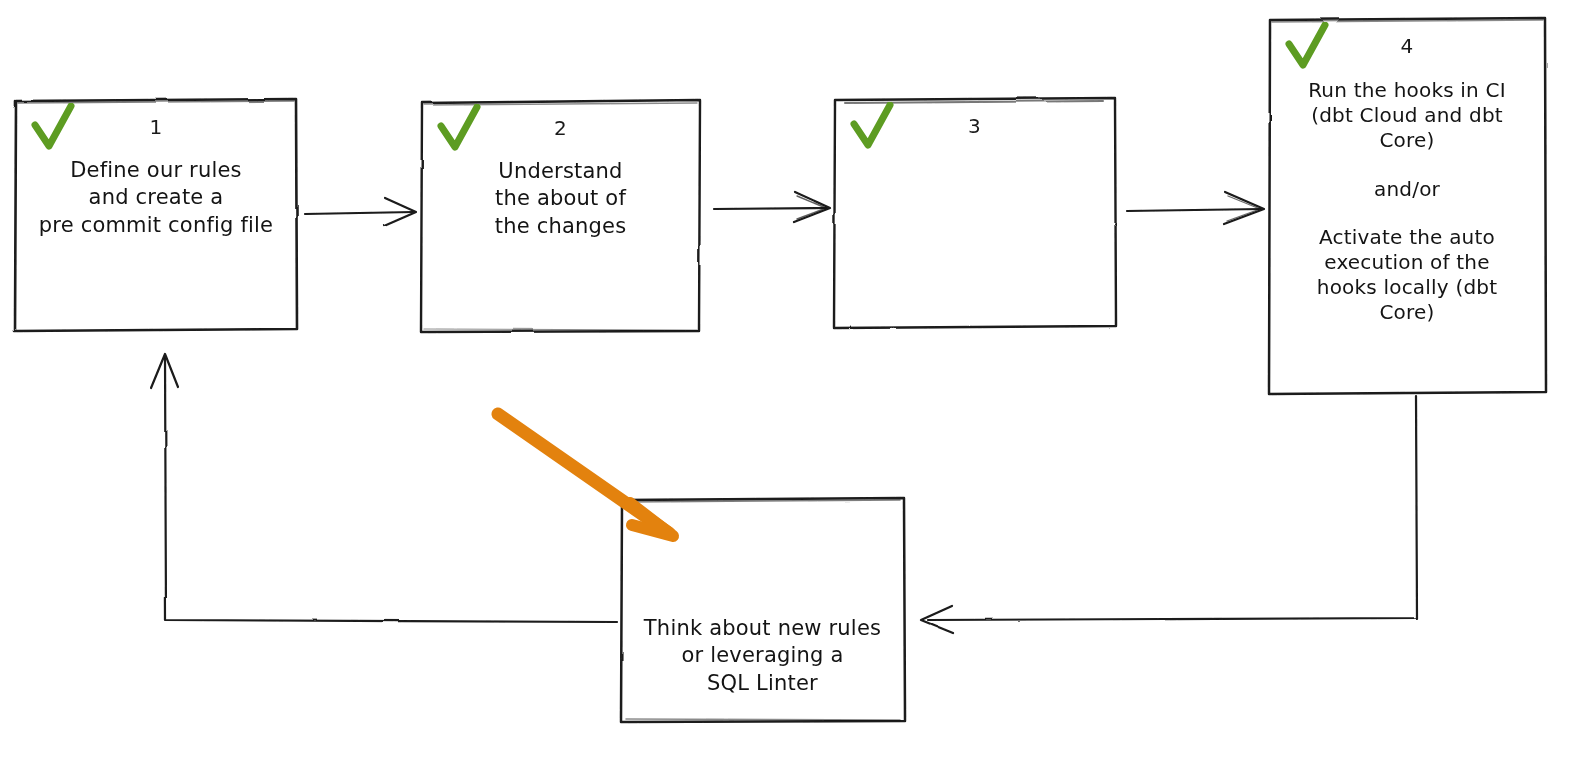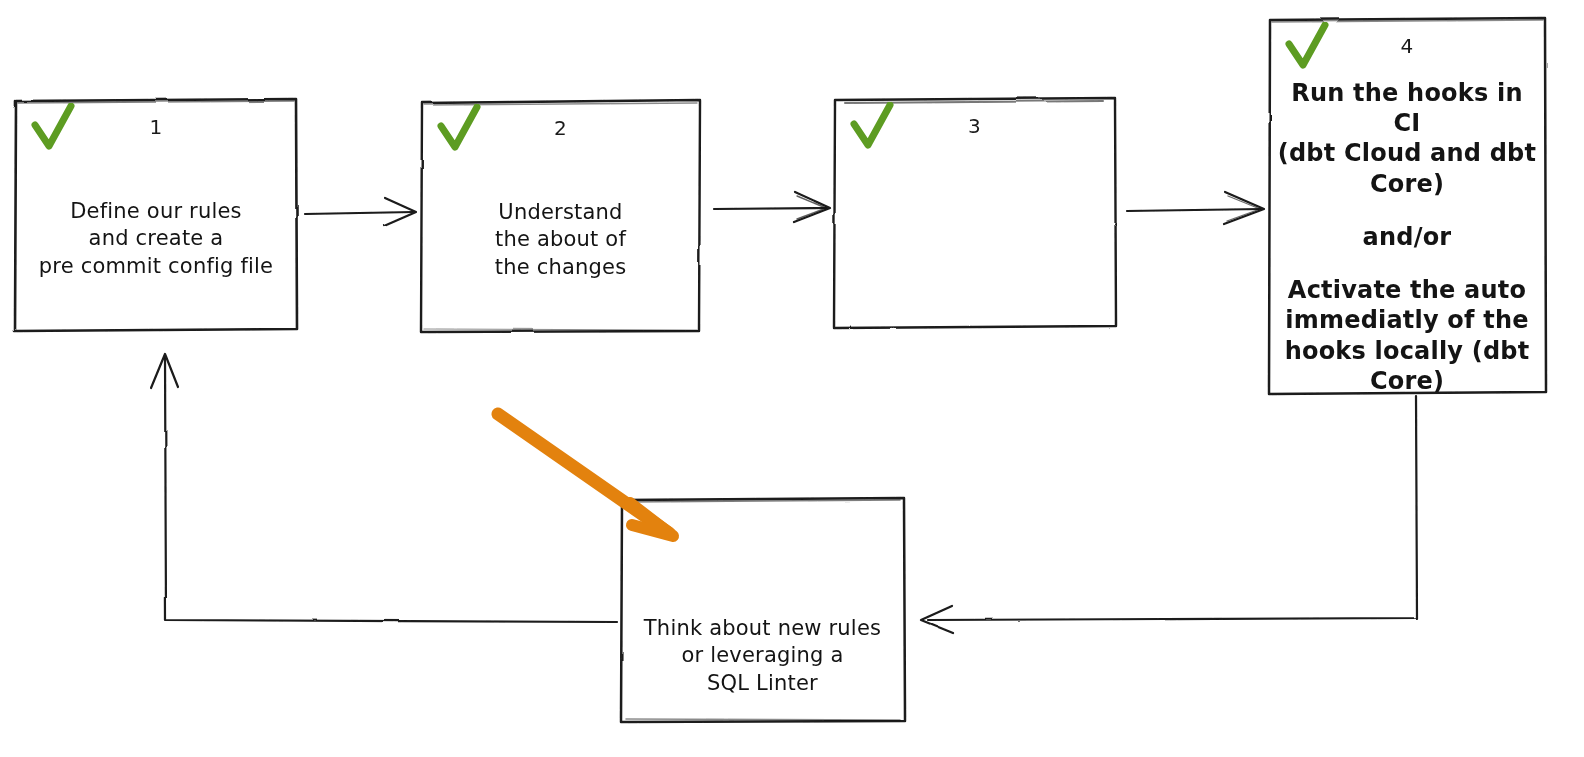--- a/index.html
+++ b/index.html
@@ -50,21 +50,20 @@
     font-family: "DejaVu Sans", sans-serif;
     font-size: 20px;
     color: #1a1a1a;
     letter-spacing: 0.5px;
   }
   .node-body {
     width: 100%;
     flex: 1 1 auto;
     display: flex;
     flex-direction: column;
-    justify-content: center;
     align-items: center;
     text-align: center;
     padding: 0 8px 10px 8px;
   }
   .para {
     font-family: "DejaVu Sans", sans-serif;
     font-size: 21px;
     line-height: 1.30;
     color: #141414;
     letter-spacing: 0.2px;
@@ -73,21 +72,21 @@
   .para + .para { margin-top: 23px; }
 
   
   #node-1 { left: 14px;   top: 99px;  width: 284px;  height: 232px; }
   #node-2 { left: 420px;  top: 100px; width: 281px;  height: 232px; }
   #node-3 { left: 833px;  top: 98px;  width: 283px;  height: 230px; }
   #node-4 { left: 1268px; top: 18px;  width: 278px;  height: 376px; }
   #node-5 { left: 620px;  top: 498px; width: 285px;  height: 292px; }
 
   #node-4 .node-body { justify-content: flex-start; padding-top: 2px; }
-  #node-4 .para { font-size: 24px; line-height: 1.26; font-weight: bold; }
+  #node-4 .para { font-size: 20px; line-height: 1.26; }
   #node-5 .node-body { justify-content: center; padding-bottom: 34px; }
   #node-5 .para { font-size: 21px; }
 </style>
 </head>
 <body>
 
 <div id="canvas">
 
   <svg class="layer" viewBox="0 0 1584 757">
     <defs>
@@ -204,21 +203,21 @@
         <path d="M5,22 L19,43 L41,3" fill="none" stroke="#5d9c22" stroke-width="7" stroke-linecap="round" stroke-linejoin="round"></path>
       </svg>
       <div class="step-num">4</div>
     </div>
     <div class="node-body">
       <div class="para">Run the hooks in CI
 (dbt Cloud and dbt
 Core)</div>
       <div class="para">and/or</div>
       <div class="para">Activate the auto
-immediatly of the
+execution of the
 hooks locally (dbt
 Core)</div>
     </div>
   </div>
 
   <div class="node" id="node-5">
     <div class="node-head">
       <div class="step-num"></div>
     </div>
     <div class="node-body">

